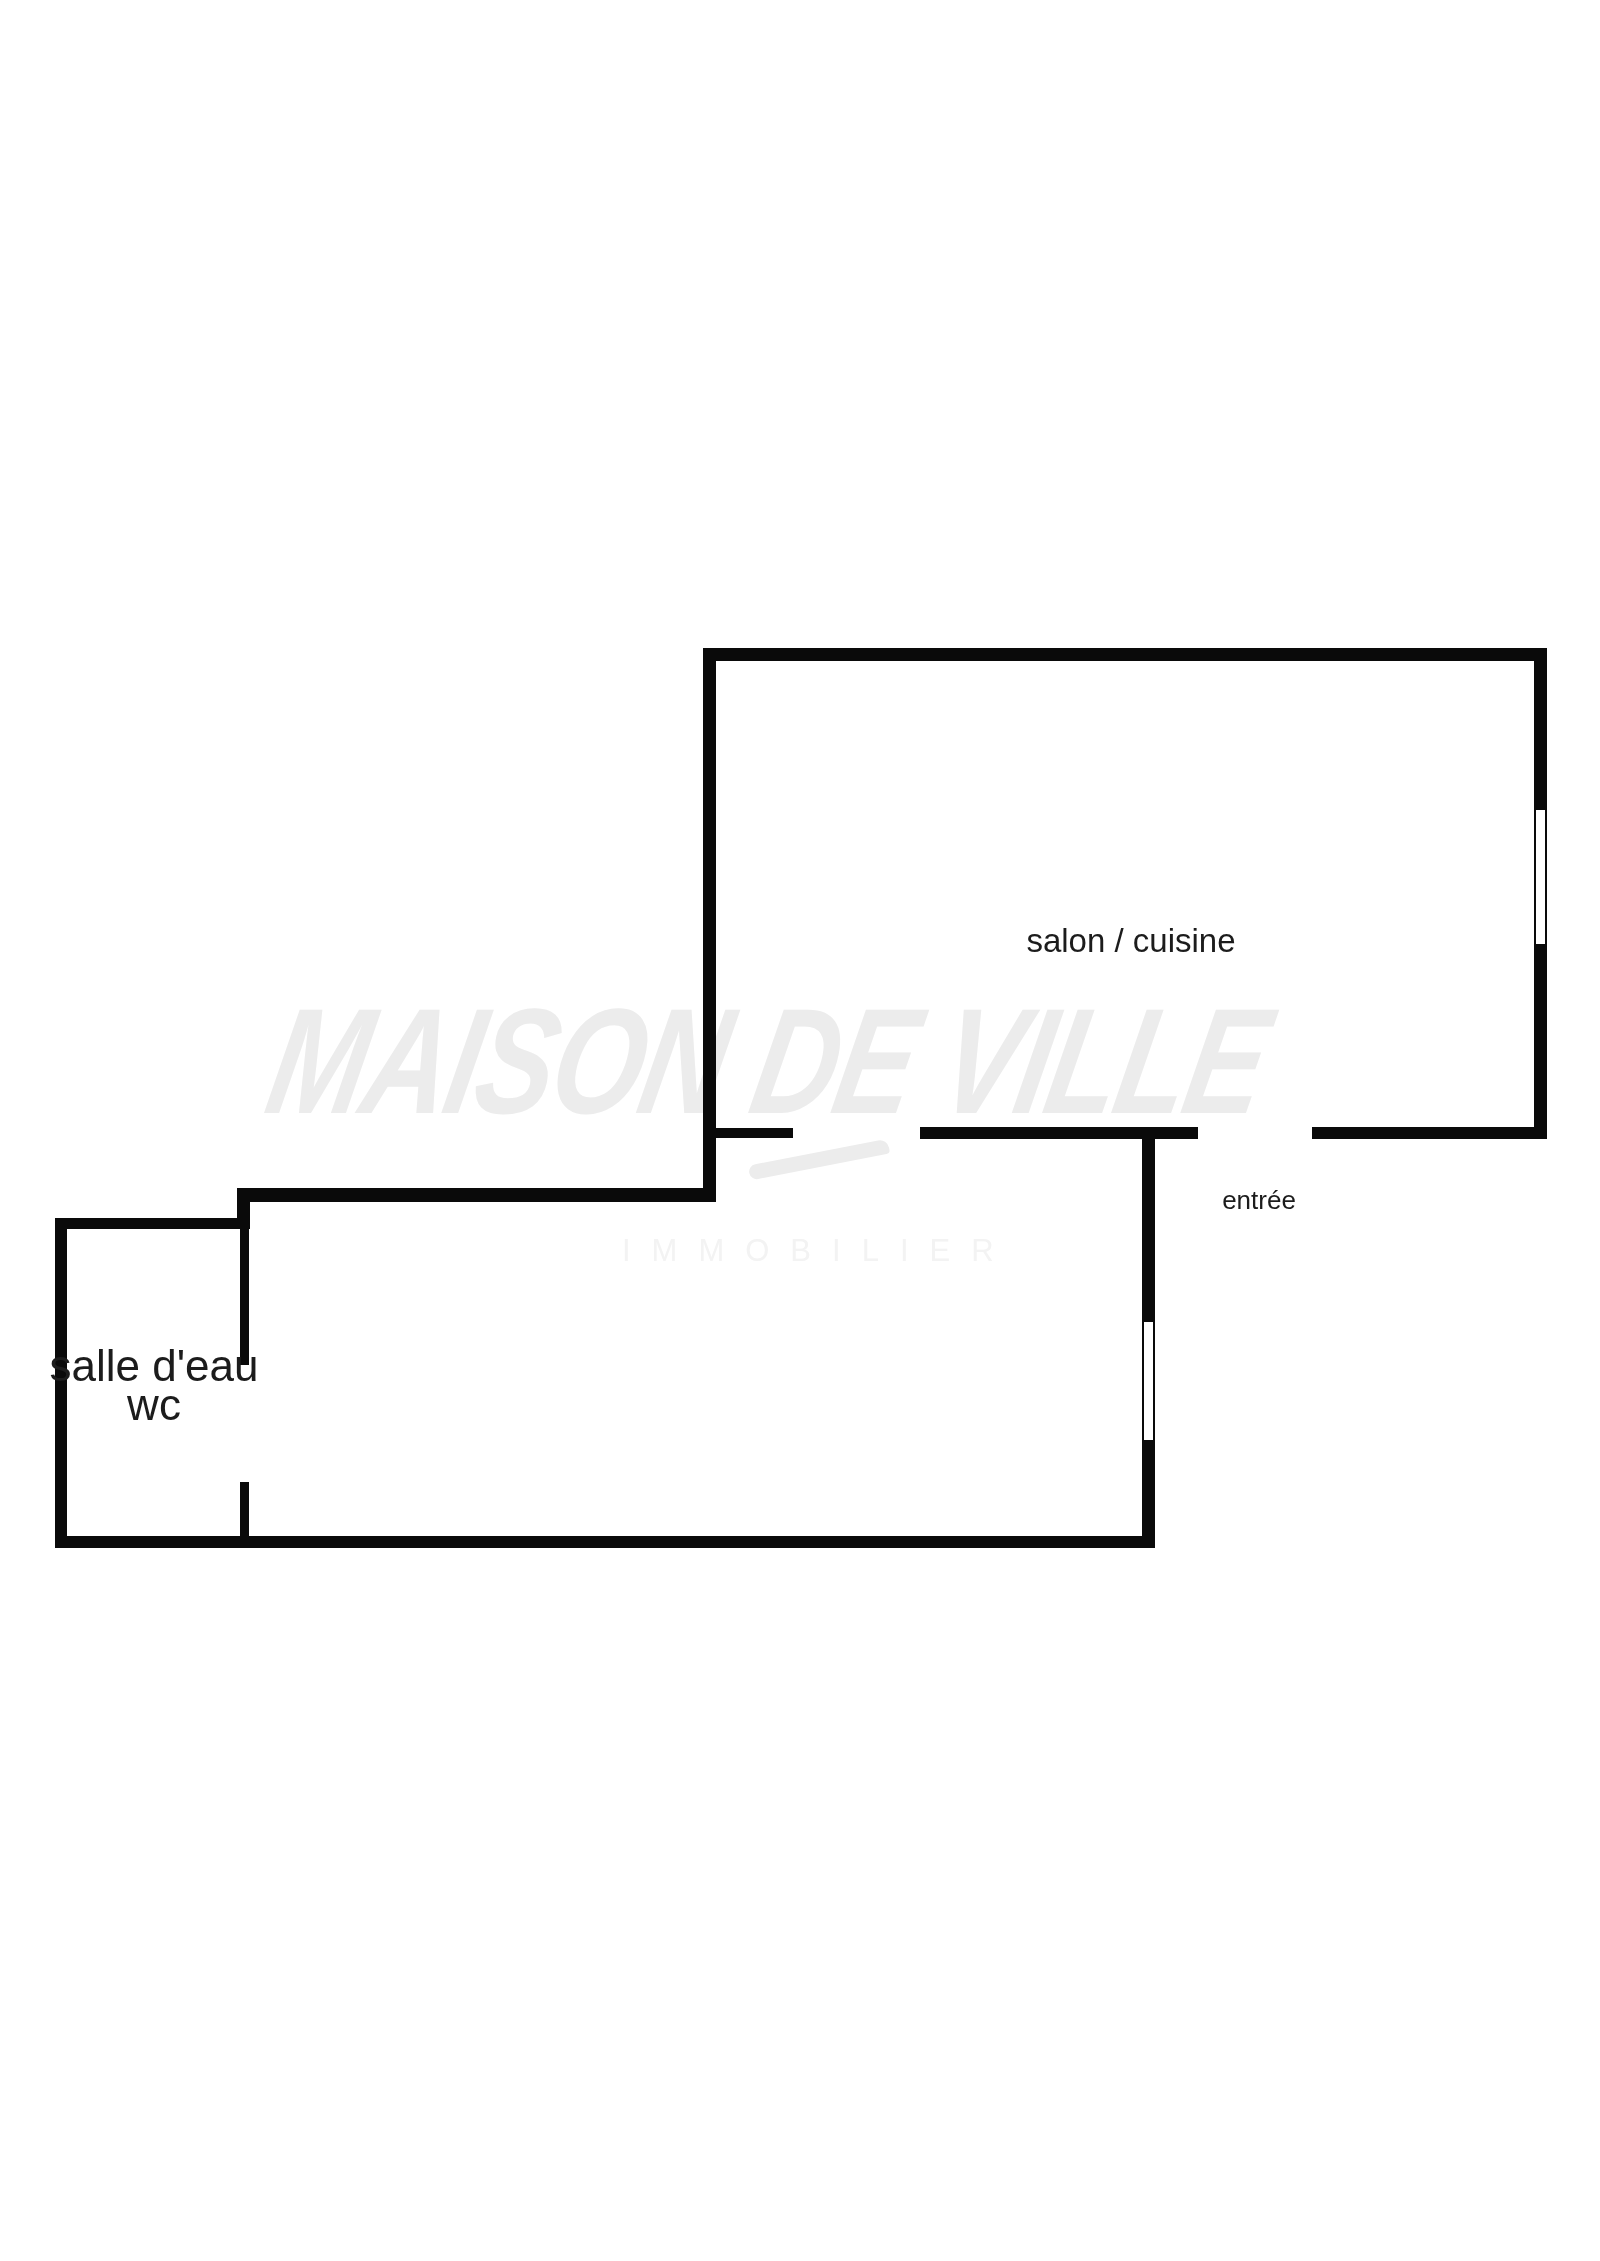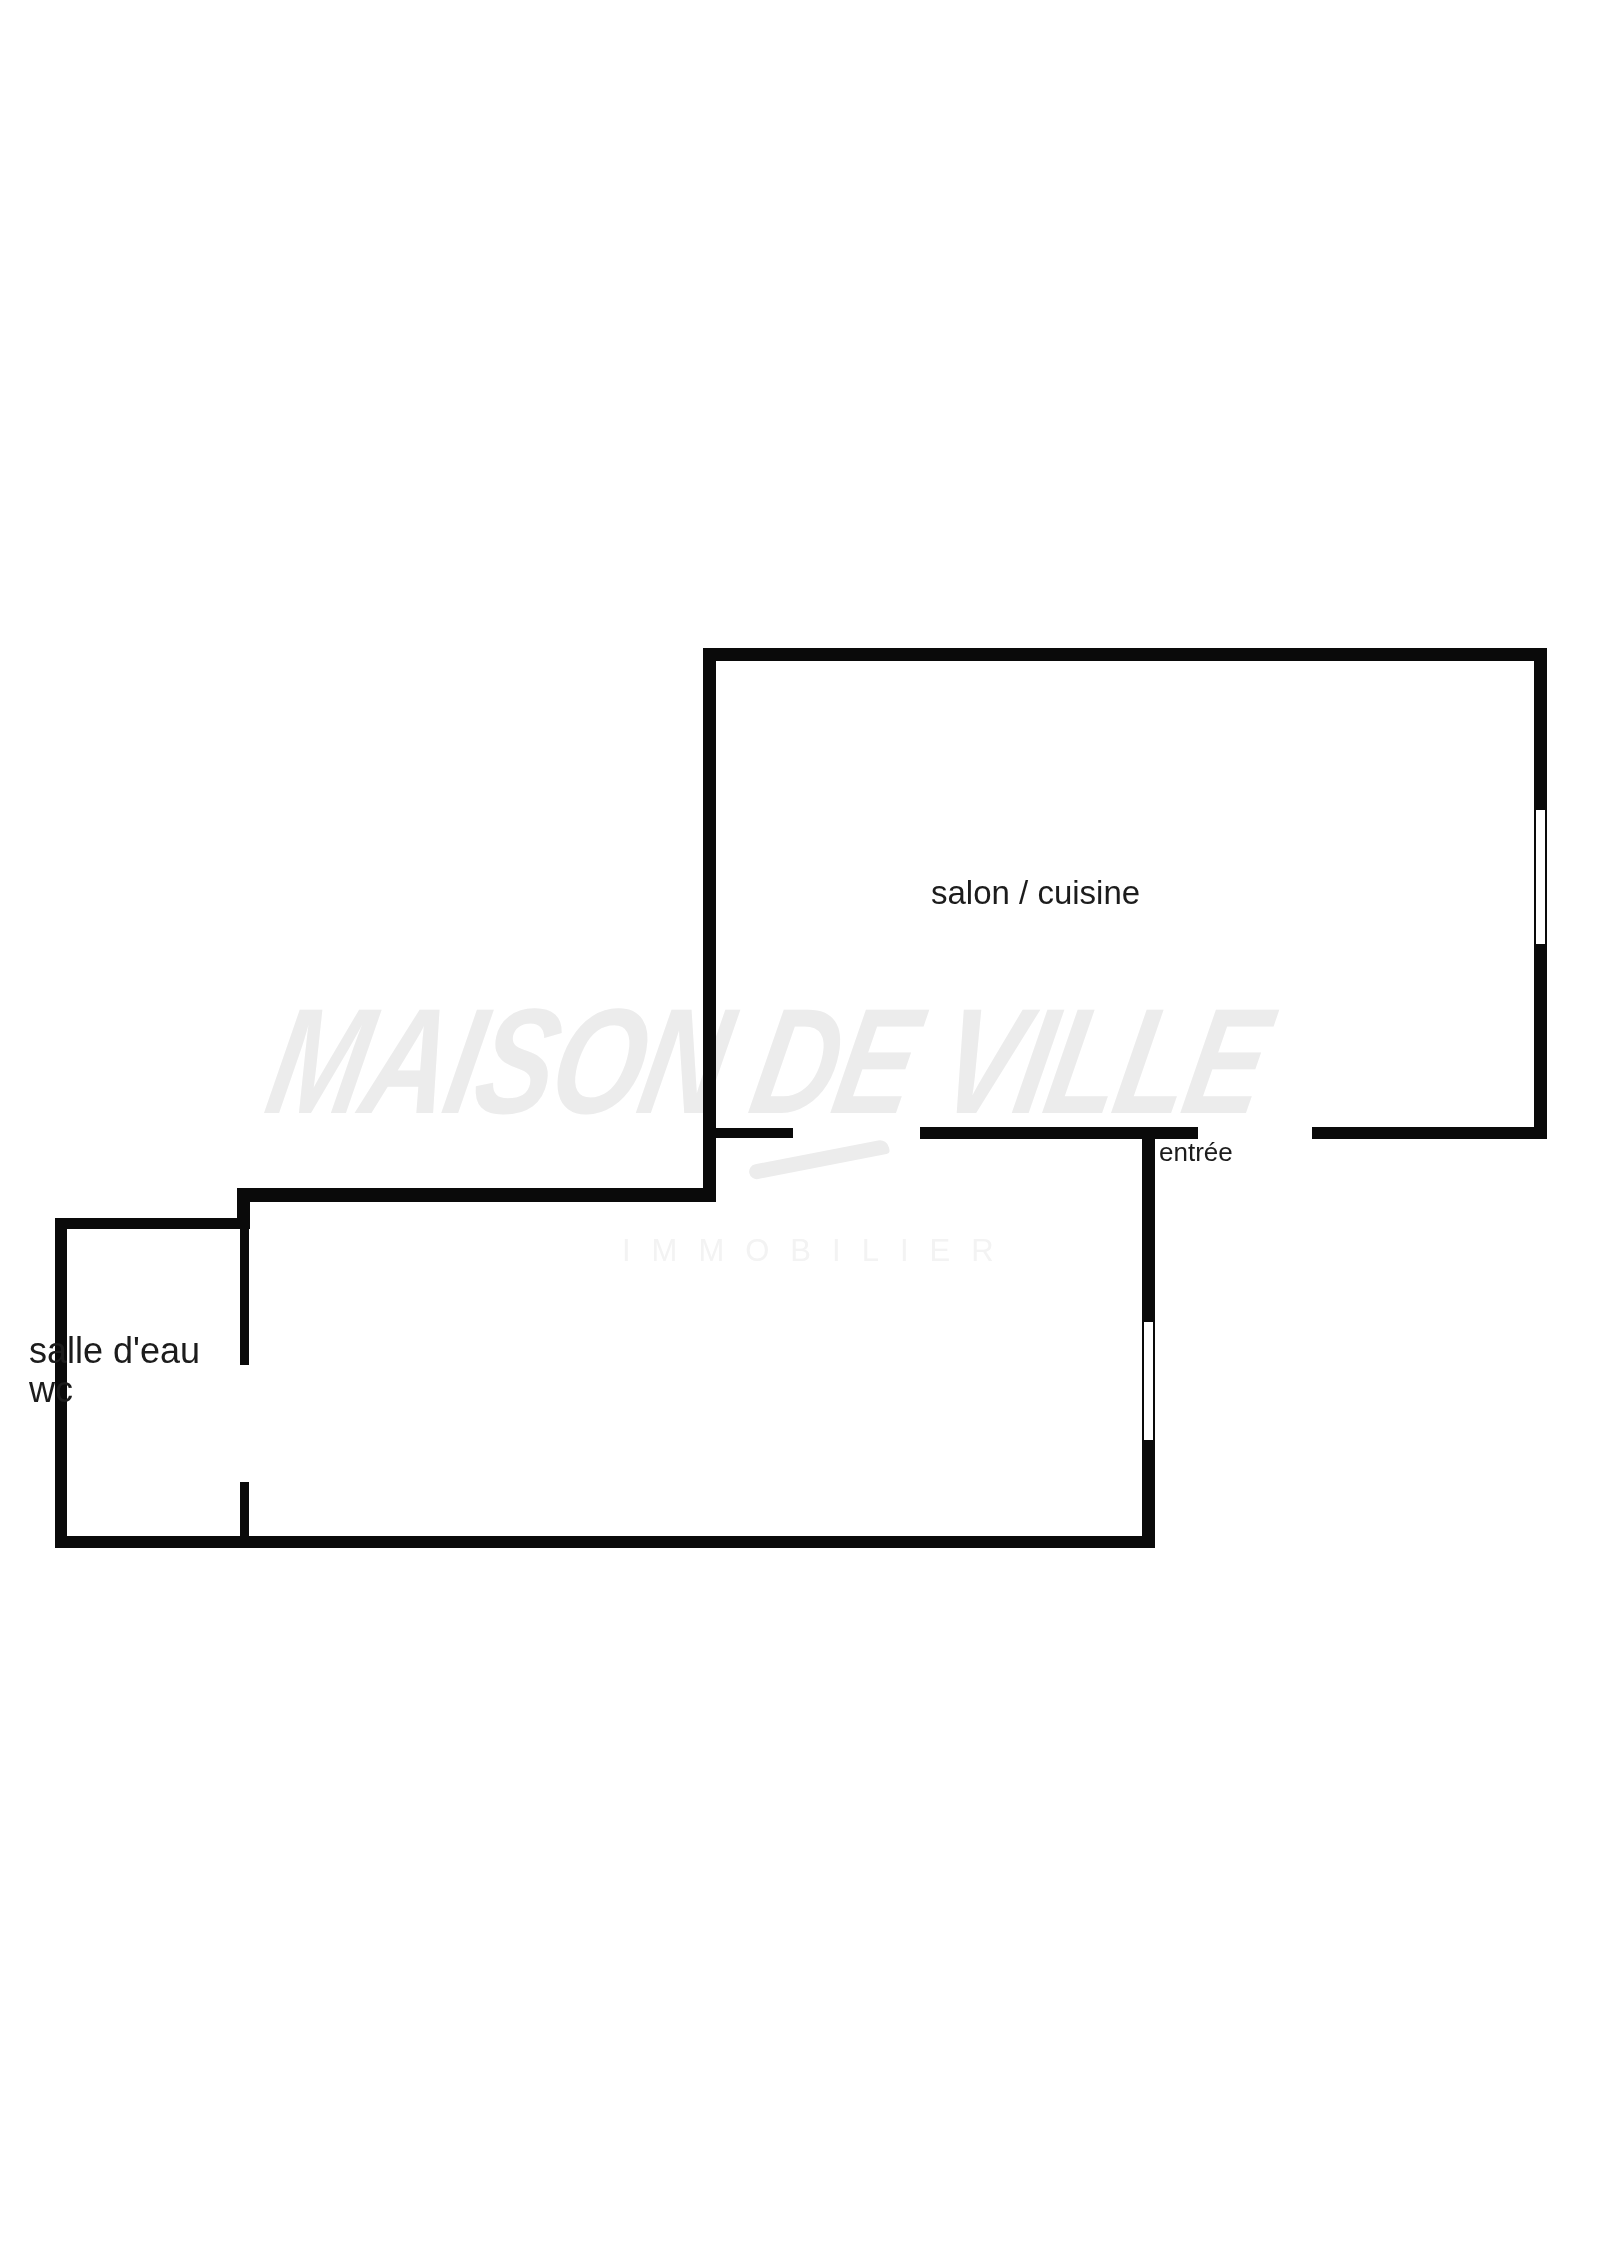--- a/index.html
+++ b/index.html
@@ -60,28 +60,29 @@
     background:#ffffff;
     border:2px solid var(--wall,#0a0a0a);
     box-sizing:border-box;
     z-index:3;
   }
 
   
   .room-label {
     position:absolute;
     color:var(--label-text,#1c1c1c);
-    text-align:left;
+    text-align:center;
     z-index:4;
     white-space:nowrap;
+    margin-top:48px;
   }
   .lbl-salon   { left:931px;  top:874px;  width:400px; font-size:33px; line-height:37px; }
   .lbl-entree  { left:1159px; top:1138px; width:200px; font-size:26px; line-height:28px; }
   .lbl-chambre { left:486px;  top:1357px; width:400px; font-size:34px; line-height:38px; }
-  .lbl-salle   { left:29px;   top:1331px; width:250px; font-size:36px; line-height:39px; }
+  .lbl-salle   { left:29px;   top:1298px; width:250px; font-size:44px; line-height:39px; }
 </style>
 </head>
 <body>
 
 <div class="canvas">
 
   <div class="wm-title">MAISON DE VILLE</div>
   <div class="wm-swash"></div>
   <div class="wm-sub">IMMOBILIER</div>
 

